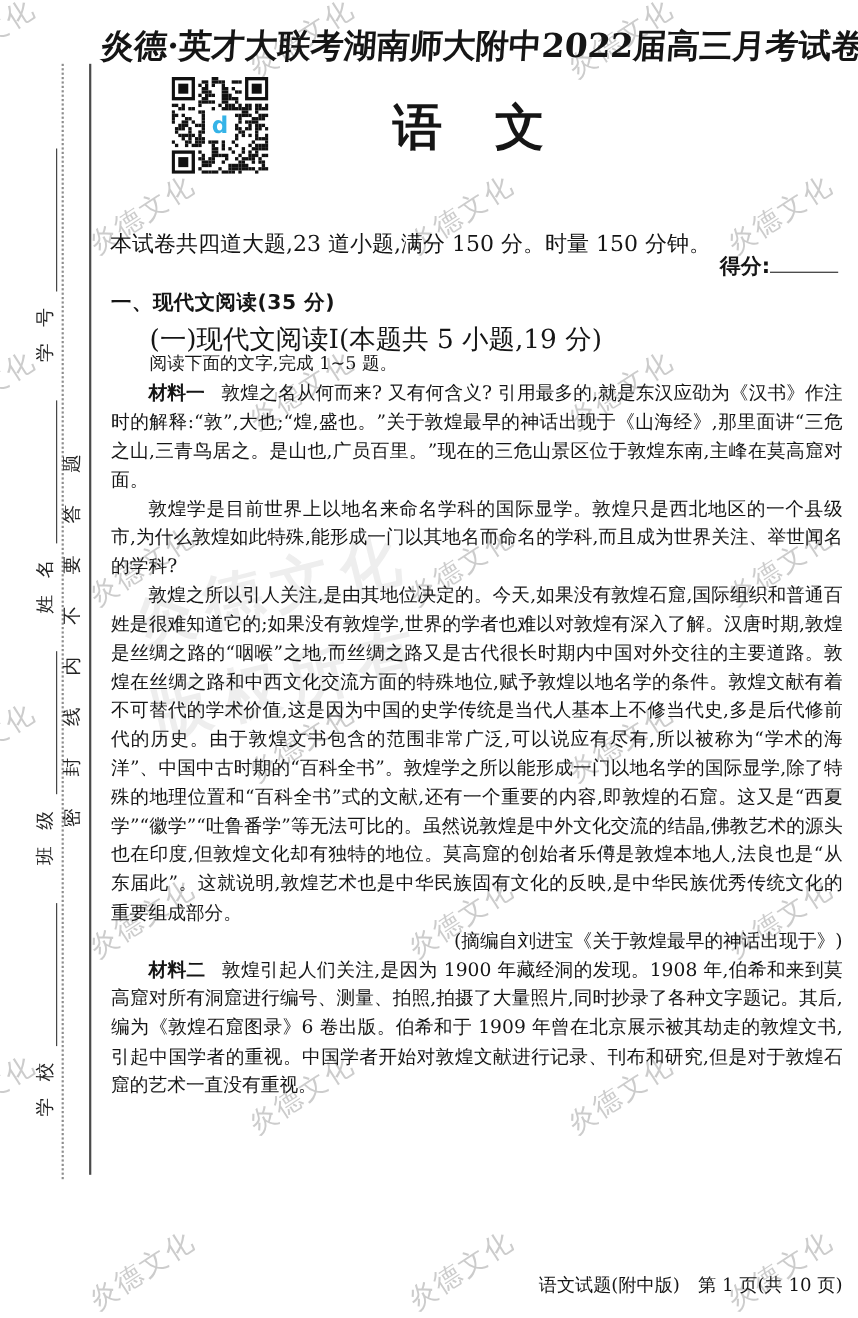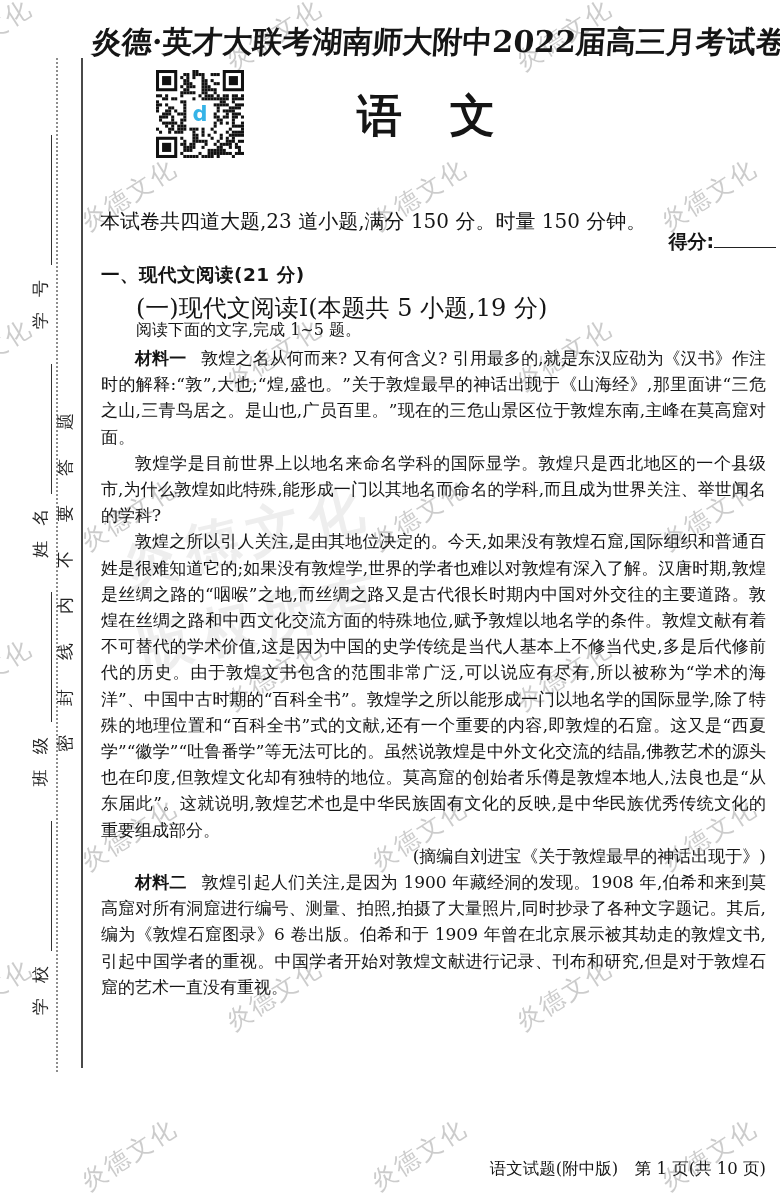--- a/index.html
+++ b/index.html
@@ -54,21 +54,21 @@
   }
   .title2{
     position:absolute;top:86px;left:92px;width:668px;text-align:center;
     font-size:45px;font-weight:900;letter-spacing:48px;text-indent:48px;
     font-family:"DejaVu Sans","Liberation Sans",sans-serif;z-index:3;
   }
   .exam-info{
     position:absolute;top:208px;left:100px;width:666px;text-align:left;
     font-size:20px;z-index:3;
   }
-  .score-row{position:absolute;top:229px;right:4px;z-index:3;font-size:19px;}
+  .score-row{position:absolute;top:229px;right:18px;z-index:3;font-size:19px;}
   .score-label{font-weight:bold;font-family:"DejaVu Sans","Liberation Sans",sans-serif;}
   .score-line{display:inline-block;width:62px;border-bottom:1.8px solid #222;height:14px;}
   
   .sec-head{
     position:absolute;top:262px;left:101px;font-size:18.5px;font-weight:bold;
     font-family:"DejaVu Sans","Liberation Sans",sans-serif;z-index:3;letter-spacing:.5px;
   }
   .sub-head{position:absolute;top:292px;left:136px;font-size:24px;z-index:3;}
   .instruction{position:absolute;top:320px;left:136px;font-size:16px;z-index:3;}
   .passage{
@@ -437,21 +437,21 @@
 </div>
 
 <div class="title2">语文</div>
 
 <div class="exam-info">本试卷共四道大题,23 道小题,满分 150 分。时量 150 分钟。</div>
 
 <div class="score-row">
   <span class="score-label">得分:</span><span class="score-line"></span>
 </div>
 
-<div class="sec-head">一、现代文阅读(21 分)</div>
+<div class="sec-head">一、现代文阅读(35 分)</div>
 <div class="sub-head">(一)现代文阅读Ⅰ(本题共 5 小题,19 分)</div>
 <div class="instruction">阅读下面的文字,完成 1~5 题。</div>
 
 <div class="passage">
   <p><span class="plabel">材料一</span><span>敦煌之名从何而来? 又有何含义? 引用最多的,就是东汉应劭为《汉书》作注时的解释:“敦”,大也;“煌,盛也。”关于敦煌最早的神话出现于《山海经》,那里面讲“三危之山,三青鸟居之。是山也,广员百里。”现在的三危山景区位于敦煌东南,主峰在莫高窟对面。</span></p>
   <p><span>敦煌学是目前世界上以地名来命名学科的国际显学。敦煌只是西北地区的一个县级市,为什么敦煌如此特殊,能形成一门以其地名而命名的学科,而且成为世界关注、举世闻名的学科?</span></p>
   <p><span>敦煌之所以引人关注,是由其地位决定的。今天,如果没有敦煌石窟,国际组织和普通百姓是很难知道它的;如果没有敦煌学,世界的学者也难以对敦煌有深入了解。汉唐时期,敦煌是丝绸之路的“咽喉”之地,而丝绸之路又是古代很长时期内中国对外交往的主要道路。敦煌在丝绸之路和中西文化交流方面的特殊地位,赋予敦煌以地名学的条件。敦煌文献有着不可替代的学术价值,这是因为中国的史学传统是当代人基本上不修当代史,多是后代修前代的历史。由于敦煌文书包含的范围非常广泛,可以说应有尽有,所以被称为“学术的海洋”、中国中古时期的“百科全书”。敦煌学之所以能形成一门以地名学的国际显学,除了特殊的地理位置和“百科全书”式的文献,还有一个重要的内容,即敦煌的石窟。这又是“西夏学”“徽学”“吐鲁番学”等无法可比的。虽然说敦煌是中外文化交流的结晶,佛教艺术的源头也在印度,但敦煌文化却有独特的地位。莫高窟的创始者乐僔是敦煌本地人,法良也是“从东届此”。这就说明,敦煌艺术也是中华民族固有文化的反映,是中华民族优秀传统文化的重要组成部分。</span></p>
   <p class="attrib"><span>(摘编自刘进宝《关于敦煌最早的神话出现于》)</span></p>
   <p><span class="plabel">材料二</span><span>敦煌引起人们关注,是因为 1900 年藏经洞的发现。1908 年,伯希和来到莫高窟对所有洞窟进行编号、测量、拍照,拍摄了大量照片,同时抄录了各种文字题记。其后,编为《敦煌石窟图录》6 卷出版。伯希和于 1909 年曾在北京展示被其劫走的敦煌文书,引起中国学者的重视。中国学者开始对敦煌文献进行记录、刊布和研究,但是对于敦煌石窟的艺术一直没有重视。</span></p>
 </div>

